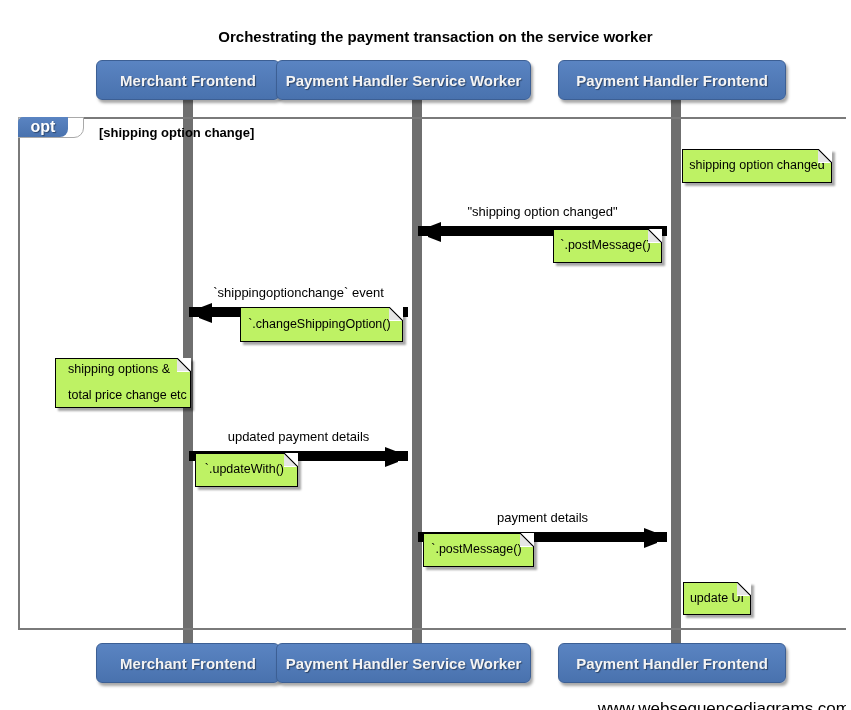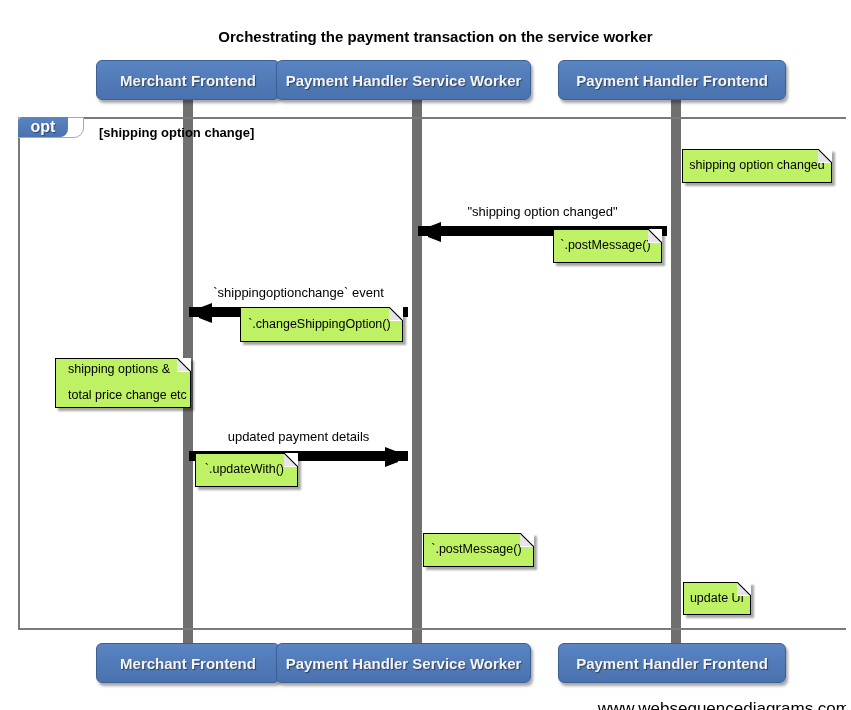--- a/index.html
+++ b/index.html
@@ -137,20 +137,26 @@
     </div>
   </div>
 
   <div class="msg m3">
     <div class="lbl">updated payment details</div>
     <div class="line">
       <i class="head right"></i>
     </div>
   </div>
 
+  <div class="msg m4">
+    <div class="lbl">payment details</div>
+    <div class="line">
+      <i class="head right"></i>
+    </div>
+  </div>
 
   <div class="note center n1">
     <i class="fold"></i>
     <span>shipping option changed</span>
   </div>
 
   <div class="note center n2">
     <i class="fold"></i>
     <span>`.postMessage()`</span>
   </div>

